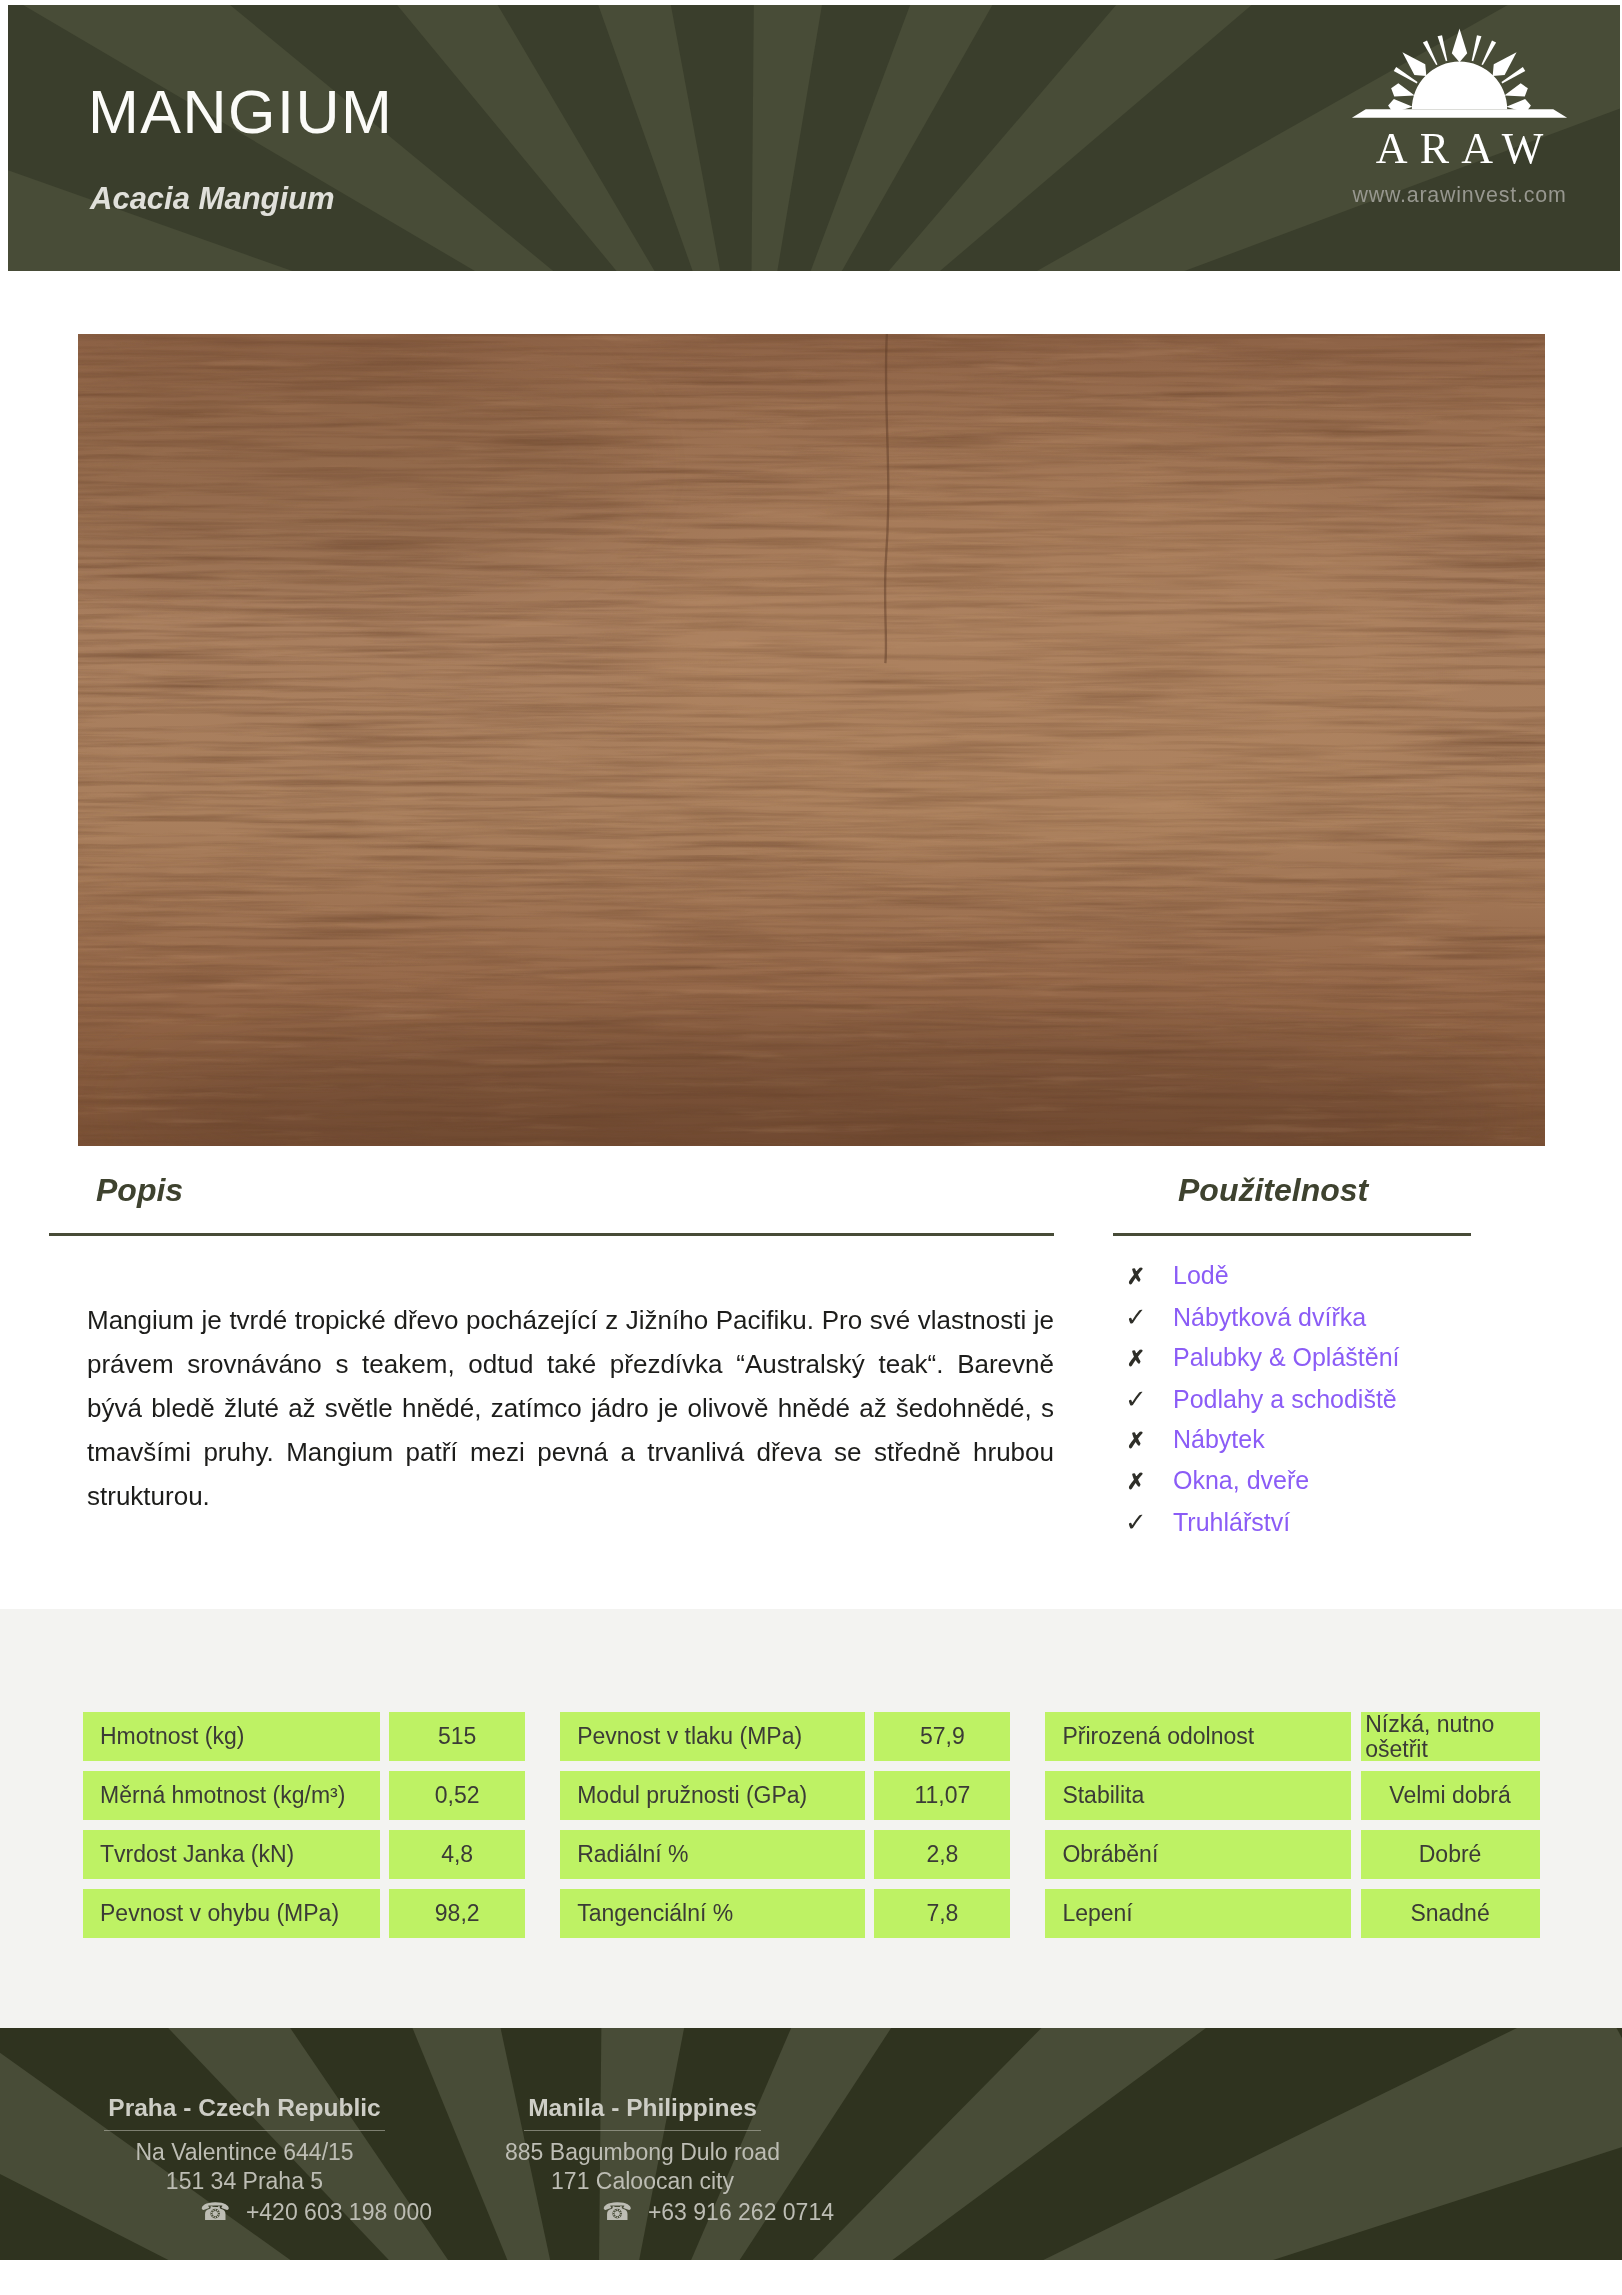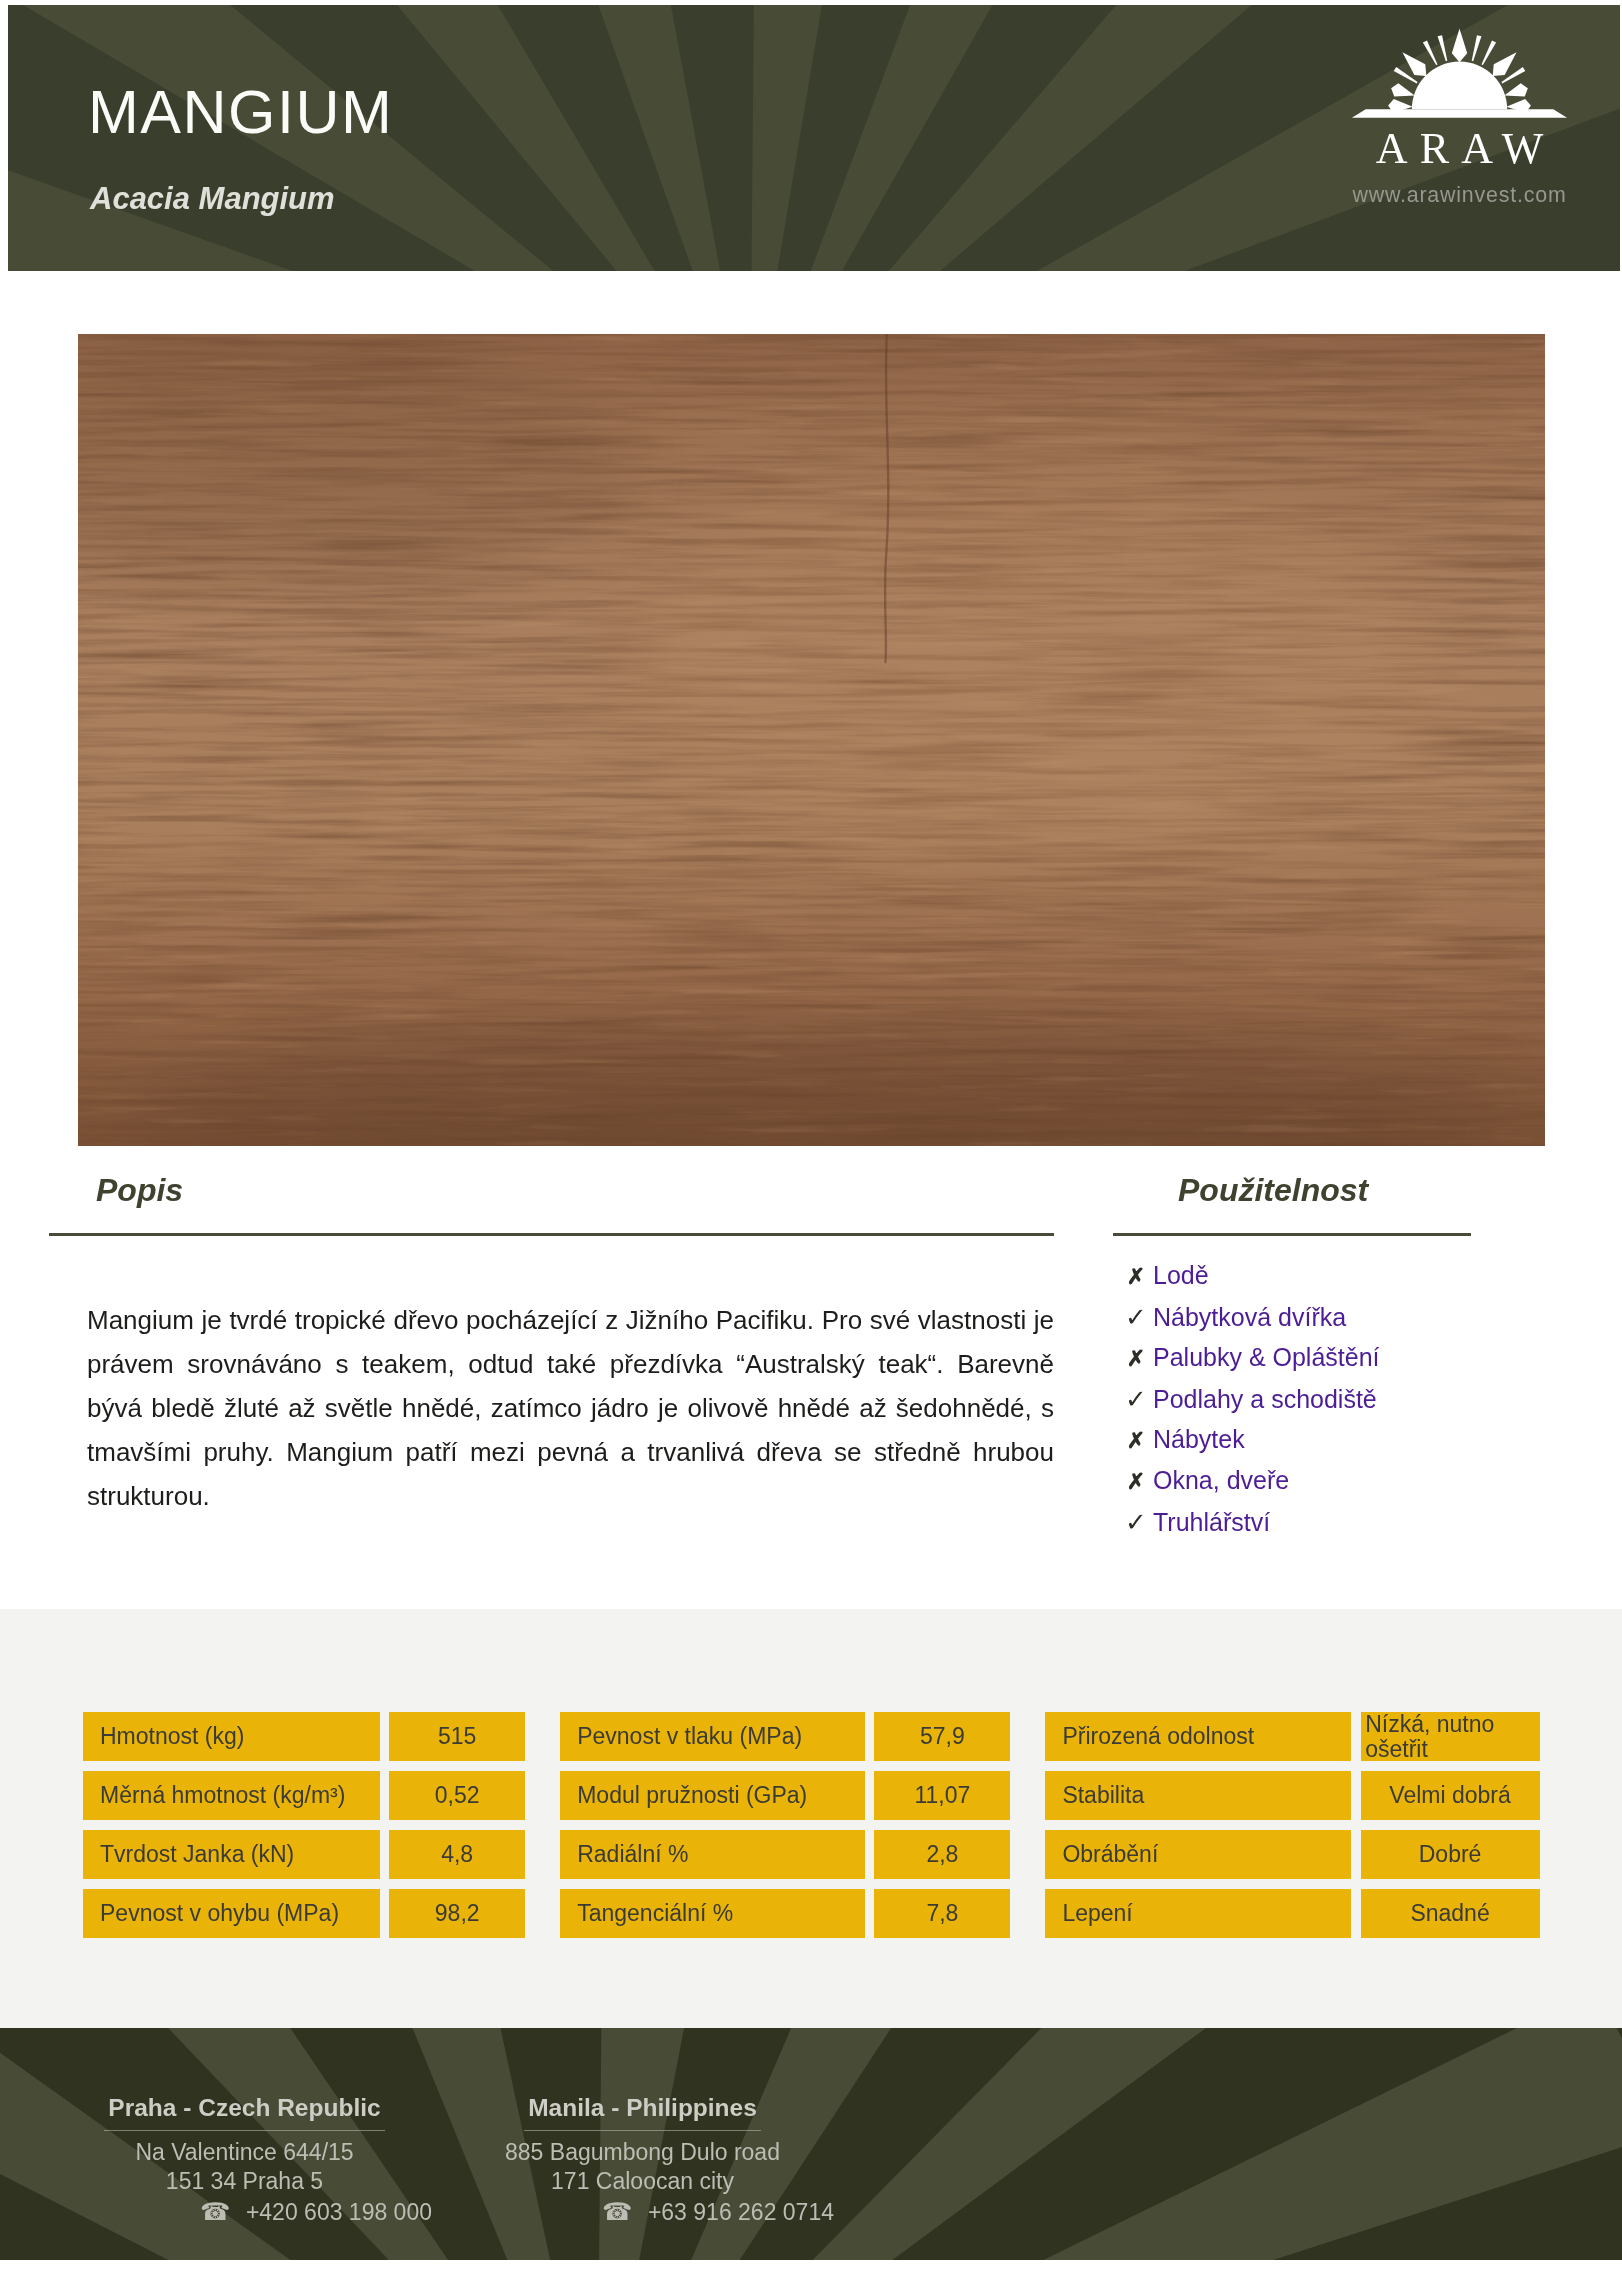--- a/index.html
+++ b/index.html
@@ -47,31 +47,31 @@
   .desc-par{
     position:absolute;left:87px;top:1272px;width:967px;
     font-size:26px;line-height:44px;color:#1d1d1b;text-align:justify;
   }
   
   .use-list{position:absolute;left:1119px;top:1261px;list-style:none;margin:0;padding:0;}
   .use-list li{display:flex;align-items:baseline;height:41px;}
   .mark{width:34px;text-align:center;color:#2e2e28;flex:0 0 34px;}
   .mark[data-icon="cross"]{font-weight:700;font-size:22px;}
   .mark[data-icon="check"]{font-weight:400;font-size:26px;}
-  .u-label{font-size:25px;color:#4c1d95;}
+  .u-label{margin-left:20px;font-size:25px;color:#8b5cf6;}
   
   .tech-band{position:absolute;left:0;top:1609px;width:1623px;height:419px;background:#f3f3f1;}
   .tech-grid{
     position:absolute;left:83px;top:1712px;width:1457px;
     display:grid;
     grid-template-columns:297px 9.2px 136px 35px 305px 9.2px 136px 35px 306px 9.2px 179px;
     grid-auto-rows:49px;row-gap:10px;
   }
   .cell{
-    background:#eab308;display:flex;align-items:center;
+    background:#bef264;display:flex;align-items:center;
     font-size:23px;color:#3b3b36;line-height:24.5px;
   }
   .cell.lbl{padding-left:17px;}
   .cell.val{justify-content:center;text-align:left;padding:0 4.6px;}
   .cell.c1{grid-column:1;} .cell.c2{grid-column:3;} .cell.c3{grid-column:5;}
   .cell.c4{grid-column:7;} .cell.c5{grid-column:9;} .cell.c6{grid-column:11;}
   
   .footer{
     position:absolute;left:0;top:2028px;width:1623px;height:232px;
     background:#2f331f;overflow:hidden;

